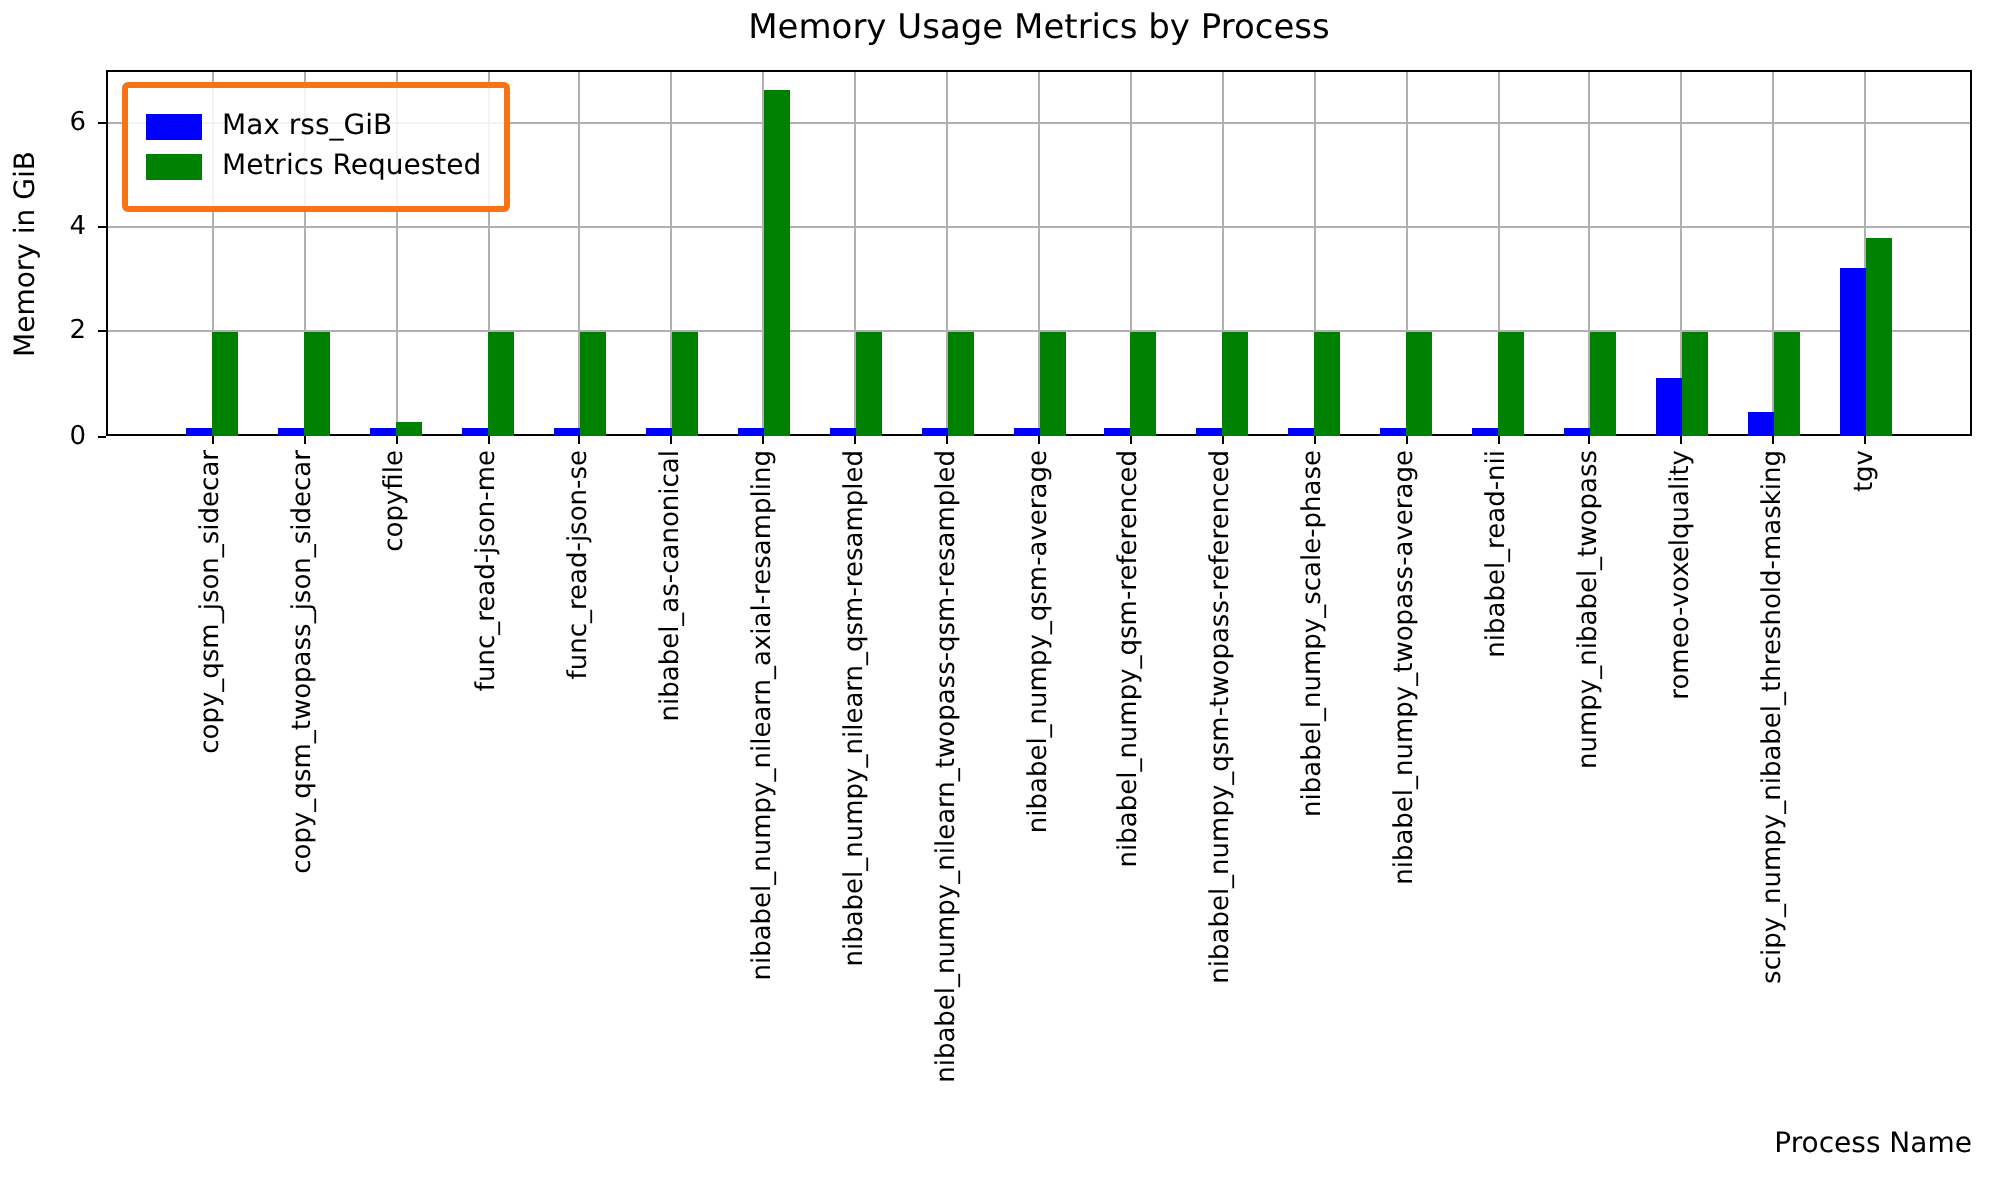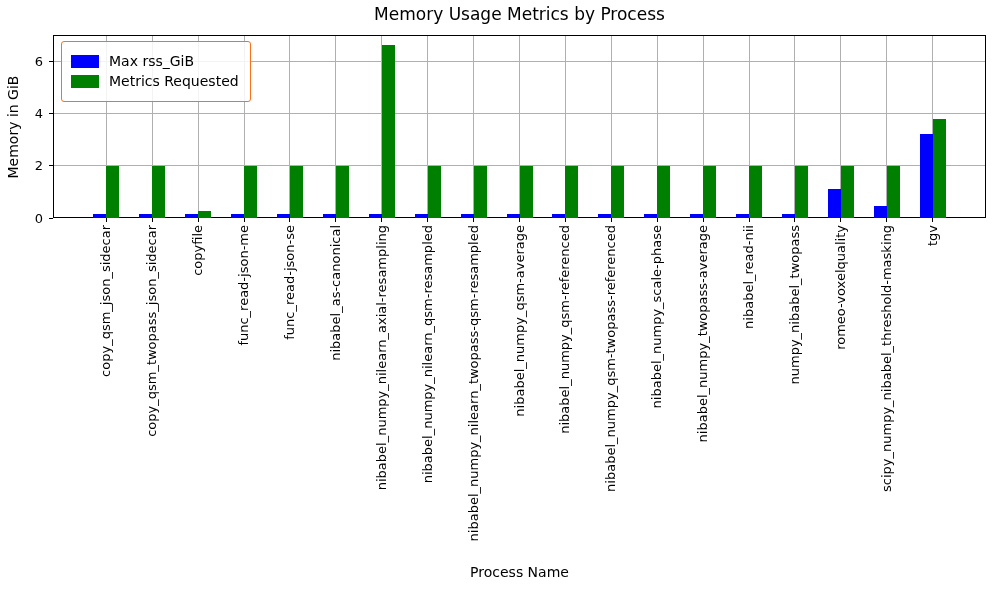--- a/index.html
+++ b/index.html
@@ -21,21 +21,21 @@
   #y-axis-label {
     position: absolute;
     left: -86px; top: 118px; width: 200px; height: 18px;
     text-align: center;
     font-size: 14px;
     transform: rotate(-90deg);
   }
   #x-axis-label {
     position: absolute;
     left: 53px; top: 564px; width: 933px;
-    text-align: center;
+    text-align: right;
     font-size: 14px;
   }
   #plot-area {
     position: absolute;
     left: 53px; top: 35px; width: 933px; height: 183px;
     border: 1px solid #000000;
     box-sizing: border-box;
     background: #ffffff;
   }
   .gridline-h, .gridline-v { position: absolute; background: #b0b0b0; }
@@ -53,21 +53,21 @@
     writing-mode: vertical-rl;
     transform: rotate(180deg);
     font-size: 13px;
     line-height: 16px;
     white-space: nowrap;
   }
   #legend {
     position: absolute;
     left: 61px; top: 41px;
     background: rgba(255, 255, 255, 0.85);
-    border: 1px solid #f97316;
+    border: 3px solid #f97316;
     border-radius: 3px;
     padding: 8px 11px 8px 9px;
   }
   .legend-entry { display: flex; align-items: center; margin: 3px 0; }
   .legend-swatch {
     display: inline-block;
     width: 28px; height: 13px;
     margin-right: 10px;
   }
   .legend-label { font-size: 14px; line-height: 17px; }

